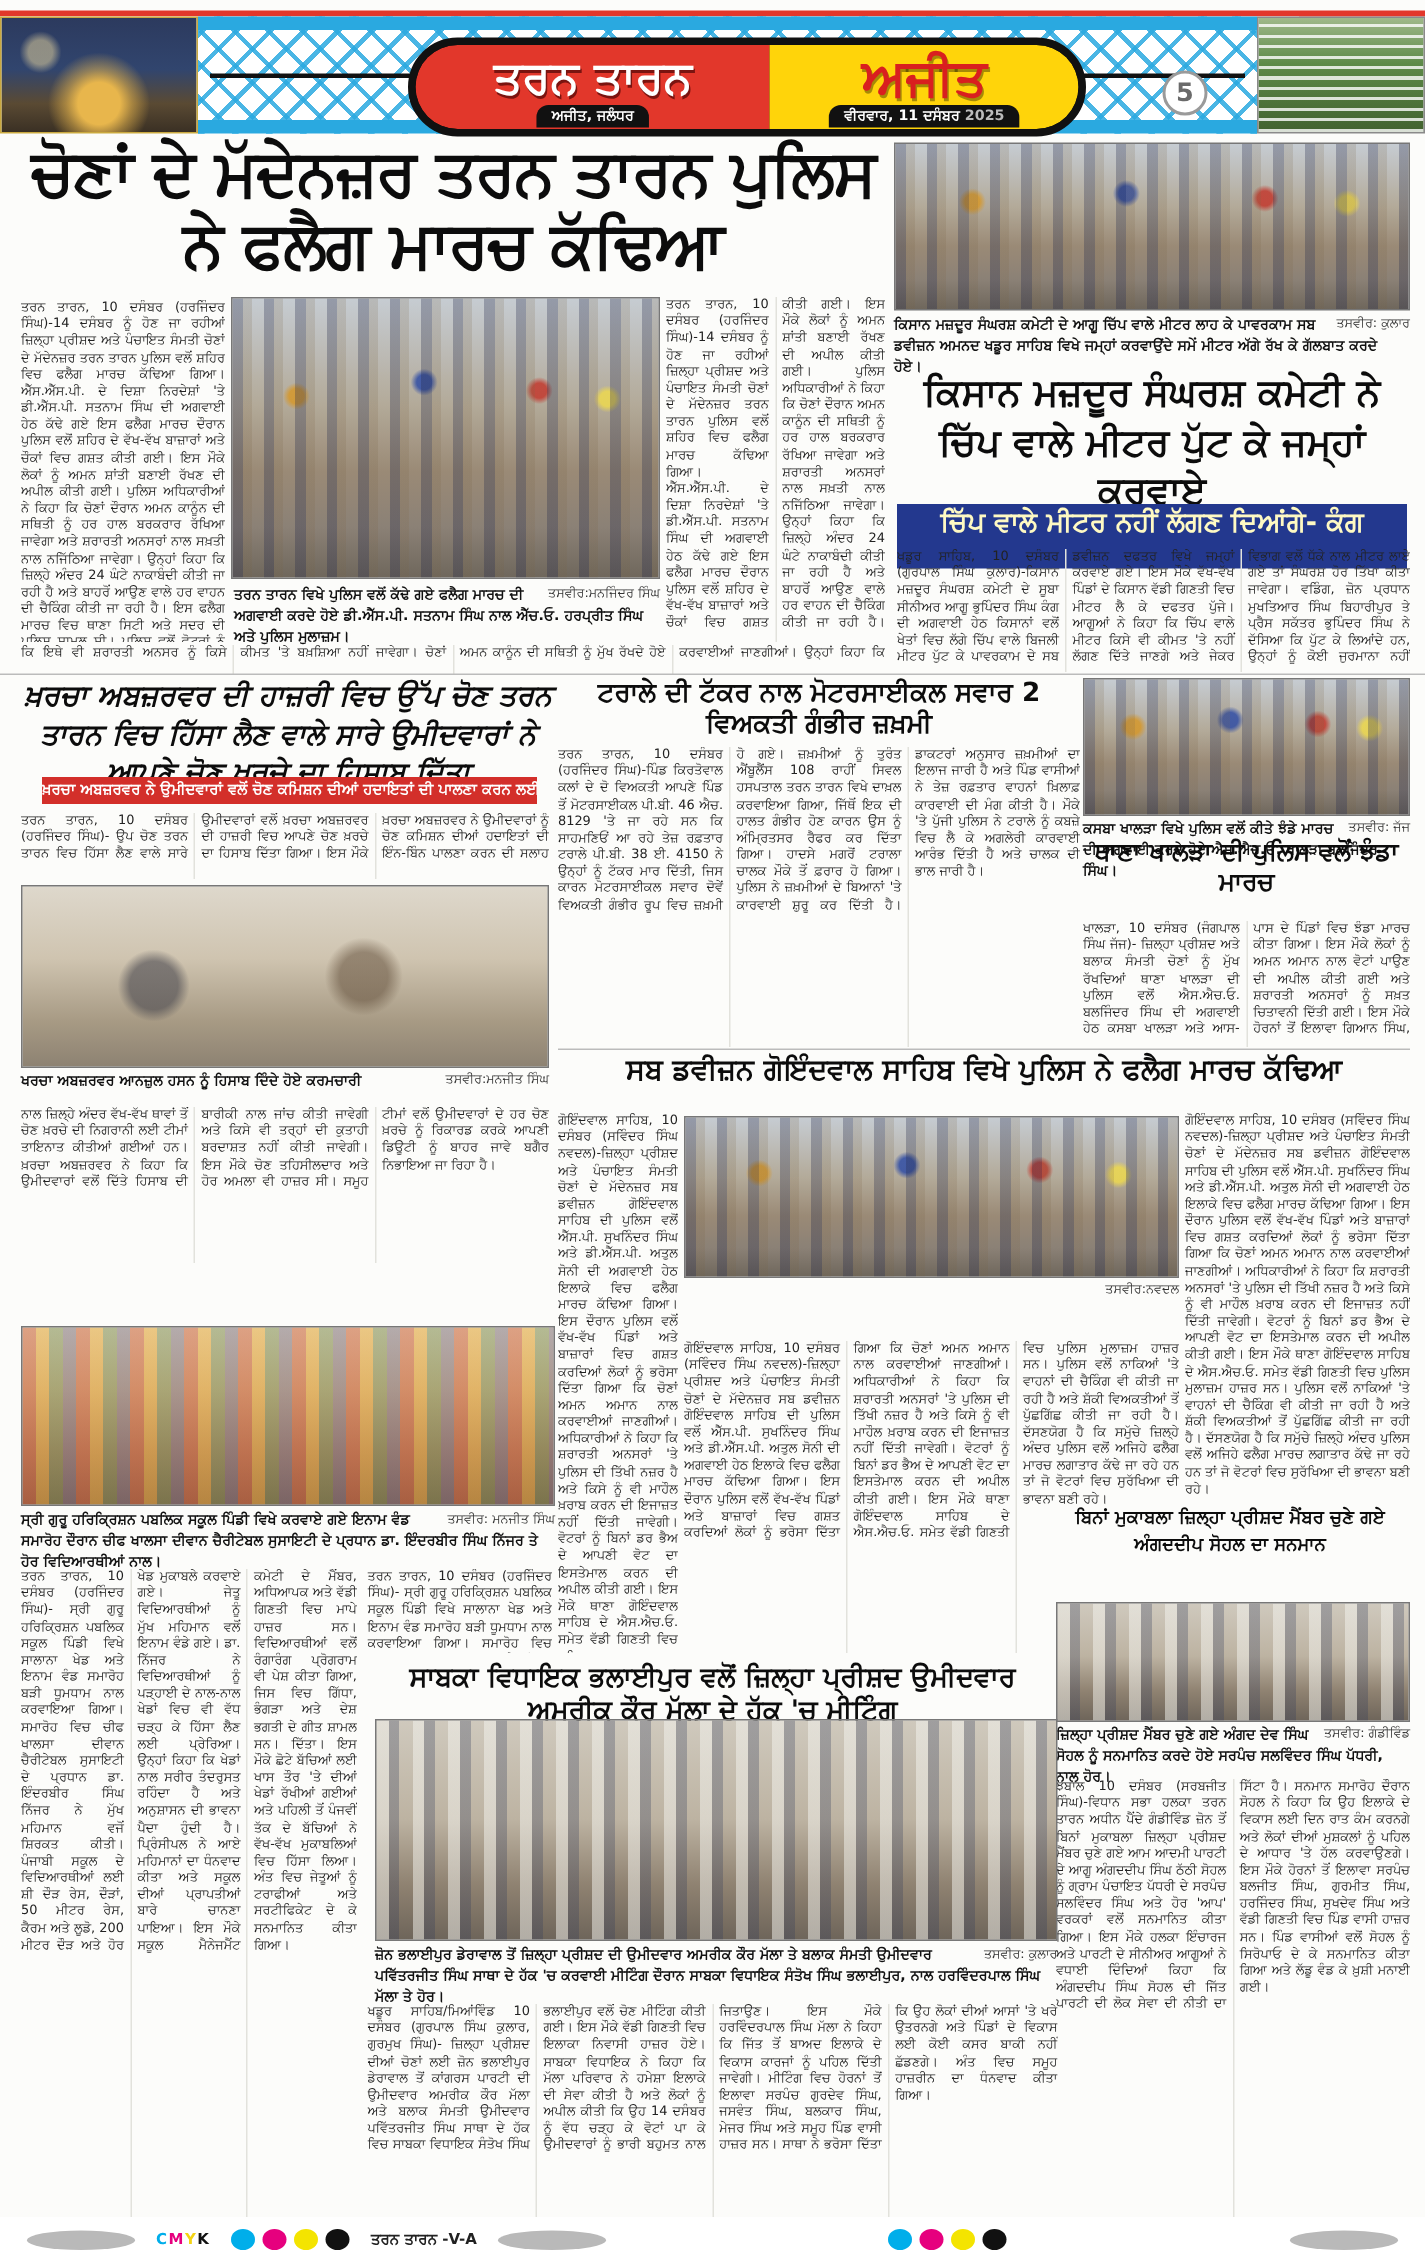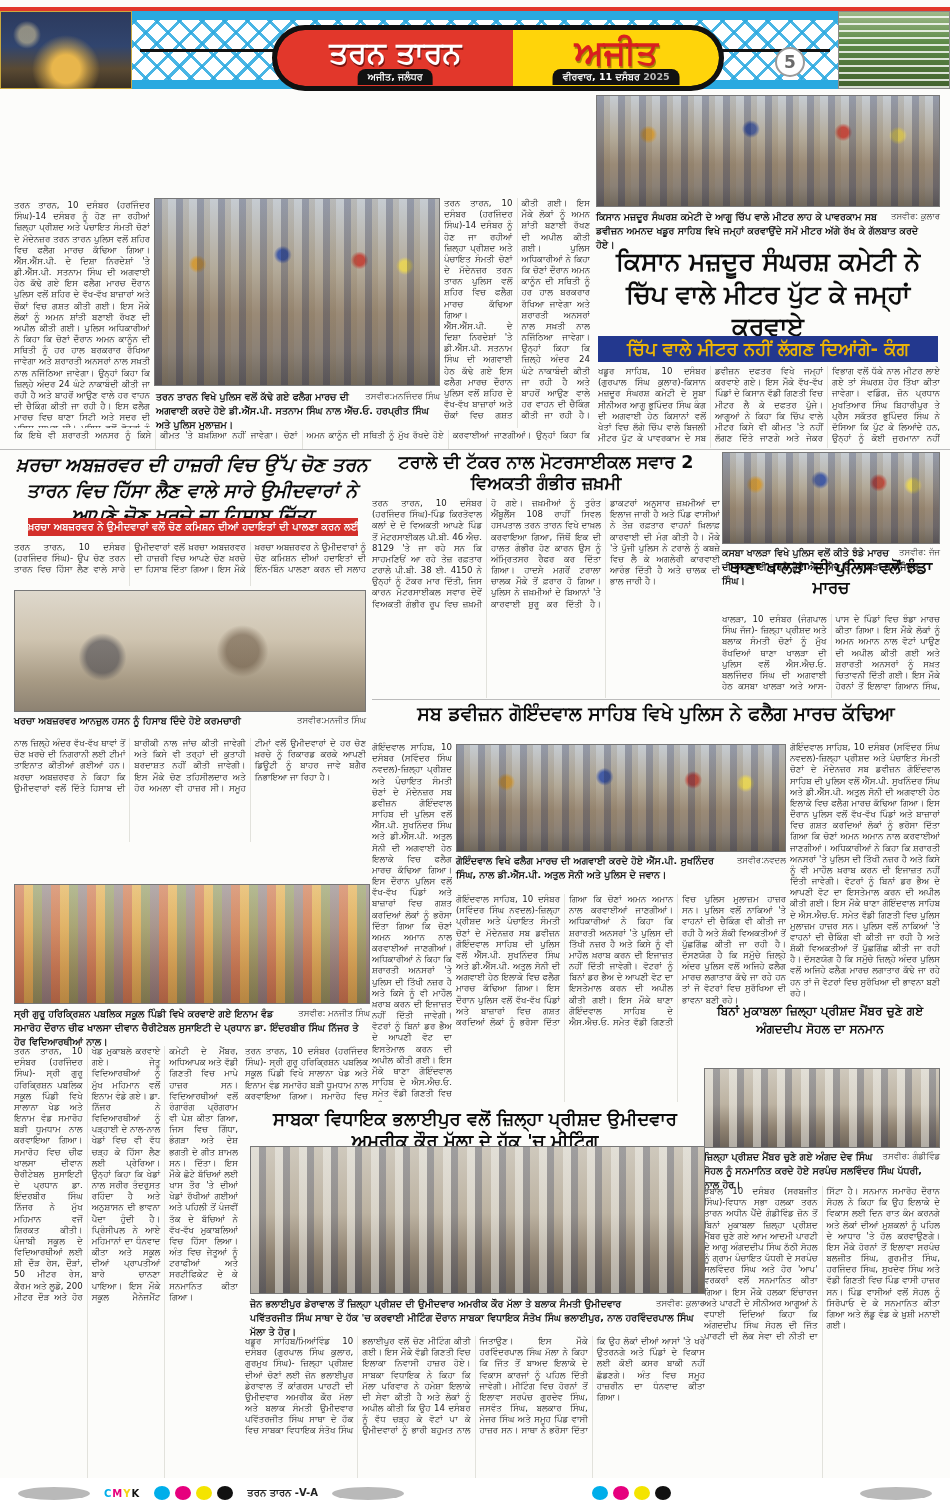--- a/index.html
+++ b/index.html
@@ -58,22 +58,22 @@
   }
   
   .h-main{
     left:12px;top:92px;width:580px;height:102px;
     font-size:43px;line-height:1.12;font-weight:800;color:#0c0c0c;
     text-align:center;letter-spacing:-1px;
   }
   .h-xl{font-weight:800;color:#0c0c0c;text-align:center;}
   .h2{left:598px;top:246px;width:340px;height:88px;font-size:25px;line-height:1.3;}
   .bluebar{
-    left:598px;top:336px;width:340px;height:26px;background:#23388e;
-    color:#eab308;font-size:18px;font-weight:800;text-align:center;line-height:26px;
+    left:598px;top:336px;width:340px;height:43px;background:#23388e;
+    color:#fef9c3;font-size:18px;font-weight:800;text-align:center;line-height:26px;
   }
   .h3{left:14px;top:452px;width:356px;height:62px;font-size:19px;line-height:1.35;font-style:italic;}
   .redstrip{
     left:28px;top:518px;width:330px;height:18px;background:#d32f2a;
     color:#fff;font-size:10px;font-weight:700;text-align:center;line-height:18px;
     white-space:nowrap;overflow:hidden;
   }
   .h4{left:372px;top:452px;width:348px;height:36px;font-size:17.5px;line-height:1.2;}
   .h5{left:722px;top:558px;width:218px;height:28px;font-size:16.5px;line-height:1.2;}
   .h6{left:372px;top:702px;width:568px;height:32px;font-size:19px;line-height:1.2;}
@@ -155,20 +155,21 @@
         <span class="pill-sub">ਅਜੀਤ, ਜਲੰਧਰ</span>
       </div>
       <div class="pill-right">
         <span class="big">ਅਜੀਤ</span>
         <span class="pill-sub"><span>ਵੀਰਵਾਰ, 11 ਦਸੰਬਰ</span> <span class="yr">2025</span></span>
       </div>
     </div>
     <div class="abs page-circle">5</div>
   </div>
 
+  <div class="abs h-main">ਚੋਣਾਂ ਦੇ ਮੱਦੇਨਜ਼ਰ ਤਰਨ ਤਾਰਨ ਪੁਲਿਸ ਨੇ ਫਲੈਗ ਮਾਰਚ ਕੱਢਿਆ</div>
   <div class="abs body-txt" style="left:14px;top:200px;width:136px;height:228px;">ਤਰਨ ਤਾਰਨ, 10 ਦਸੰਬਰ (ਹਰਜਿੰਦਰ ਸਿੰਘ)-14 ਦਸੰਬਰ ਨੂੰ ਹੋਣ ਜਾ ਰਹੀਆਂ ਜ਼ਿਲ੍ਹਾ ਪ੍ਰੀਸ਼ਦ ਅਤੇ ਪੰਚਾਇਤ ਸੰਮਤੀ ਚੋਣਾਂ ਦੇ ਮੱਦੇਨਜ਼ਰ ਤਰਨ ਤਾਰਨ ਪੁਲਿਸ ਵਲੋਂ ਸ਼ਹਿਰ ਵਿਚ ਫਲੈਗ ਮਾਰਚ ਕੱਢਿਆ ਗਿਆ। ਐੱਸ.ਐੱਸ.ਪੀ. ਦੇ ਦਿਸ਼ਾ ਨਿਰਦੇਸ਼ਾਂ 'ਤੇ ਡੀ.ਐੱਸ.ਪੀ. ਸਤਨਾਮ ਸਿੰਘ ਦੀ ਅਗਵਾਈ ਹੇਠ ਕੱਢੇ ਗਏ ਇਸ ਫਲੈਗ ਮਾਰਚ ਦੌਰਾਨ ਪੁਲਿਸ ਵਲੋਂ ਸ਼ਹਿਰ ਦੇ ਵੱਖ-ਵੱਖ ਬਾਜ਼ਾਰਾਂ ਅਤੇ ਚੌਕਾਂ ਵਿਚ ਗਸ਼ਤ ਕੀਤੀ ਗਈ। ਇਸ ਮੌਕੇ ਲੋਕਾਂ ਨੂੰ ਅਮਨ ਸ਼ਾਂਤੀ ਬਣਾਈ ਰੱਖਣ ਦੀ ਅਪੀਲ ਕੀਤੀ ਗਈ। ਪੁਲਿਸ ਅਧਿਕਾਰੀਆਂ ਨੇ ਕਿਹਾ ਕਿ ਚੋਣਾਂ ਦੌਰਾਨ ਅਮਨ ਕਾਨੂੰਨ ਦੀ ਸਥਿਤੀ ਨੂੰ ਹਰ ਹਾਲ ਬਰਕਰਾਰ ਰੱਖਿਆ ਜਾਵੇਗਾ ਅਤੇ ਸ਼ਰਾਰਤੀ ਅਨਸਰਾਂ ਨਾਲ ਸਖ਼ਤੀ ਨਾਲ ਨਜਿੱਠਿਆ ਜਾਵੇਗਾ। ਉਨ੍ਹਾਂ ਕਿਹਾ ਕਿ ਜ਼ਿਲ੍ਹੇ ਅੰਦਰ 24 ਘੰਟੇ ਨਾਕਾਬੰਦੀ ਕੀਤੀ ਜਾ ਰਹੀ ਹੈ ਅਤੇ ਬਾਹਰੋਂ ਆਉਣ ਵਾਲੇ ਹਰ ਵਾਹਨ ਦੀ ਚੈਕਿੰਗ ਕੀਤੀ ਜਾ ਰਹੀ ਹੈ। ਇਸ ਫਲੈਗ ਮਾਰਚ ਵਿਚ ਥਾਣਾ ਸਿਟੀ ਅਤੇ ਸਦਰ ਦੀ ਪੁਲਿਸ ਸ਼ਾਮਲ ਸੀ। ਪੁਲਿਸ ਵਲੋਂ ਵੋਟਰਾਂ ਨੂੰ ਬਿਨਾਂ ਕਿਸੇ ਡਰ ਭੈਅ ਦੇ ਵੋਟ ਪਾਉਣ ਦੀ ਅਪੀਲ ਕੀਤੀ ਗਈ।</div>
   <div class="abs photo photo--street" style="left:154px;top:198px;width:286px;height:188px;"></div>
   <div class="abs body-txt cols-2" style="left:444px;top:198px;width:146px;height:230px;">ਤਰਨ ਤਾਰਨ, 10 ਦਸੰਬਰ (ਹਰਜਿੰਦਰ ਸਿੰਘ)-14 ਦਸੰਬਰ ਨੂੰ ਹੋਣ ਜਾ ਰਹੀਆਂ ਜ਼ਿਲ੍ਹਾ ਪ੍ਰੀਸ਼ਦ ਅਤੇ ਪੰਚਾਇਤ ਸੰਮਤੀ ਚੋਣਾਂ ਦੇ ਮੱਦੇਨਜ਼ਰ ਤਰਨ ਤਾਰਨ ਪੁਲਿਸ ਵਲੋਂ ਸ਼ਹਿਰ ਵਿਚ ਫਲੈਗ ਮਾਰਚ ਕੱਢਿਆ ਗਿਆ। ਐੱਸ.ਐੱਸ.ਪੀ. ਦੇ ਦਿਸ਼ਾ ਨਿਰਦੇਸ਼ਾਂ 'ਤੇ ਡੀ.ਐੱਸ.ਪੀ. ਸਤਨਾਮ ਸਿੰਘ ਦੀ ਅਗਵਾਈ ਹੇਠ ਕੱਢੇ ਗਏ ਇਸ ਫਲੈਗ ਮਾਰਚ ਦੌਰਾਨ ਪੁਲਿਸ ਵਲੋਂ ਸ਼ਹਿਰ ਦੇ ਵੱਖ-ਵੱਖ ਬਾਜ਼ਾਰਾਂ ਅਤੇ ਚੌਕਾਂ ਵਿਚ ਗਸ਼ਤ ਕੀਤੀ ਗਈ। ਇਸ ਮੌਕੇ ਲੋਕਾਂ ਨੂੰ ਅਮਨ ਸ਼ਾਂਤੀ ਬਣਾਈ ਰੱਖਣ ਦੀ ਅਪੀਲ ਕੀਤੀ ਗਈ। ਪੁਲਿਸ ਅਧਿਕਾਰੀਆਂ ਨੇ ਕਿਹਾ ਕਿ ਚੋਣਾਂ ਦੌਰਾਨ ਅਮਨ ਕਾਨੂੰਨ ਦੀ ਸਥਿਤੀ ਨੂੰ ਹਰ ਹਾਲ ਬਰਕਰਾਰ ਰੱਖਿਆ ਜਾਵੇਗਾ ਅਤੇ ਸ਼ਰਾਰਤੀ ਅਨਸਰਾਂ ਨਾਲ ਸਖ਼ਤੀ ਨਾਲ ਨਜਿੱਠਿਆ ਜਾਵੇਗਾ। ਉਨ੍ਹਾਂ ਕਿਹਾ ਕਿ ਜ਼ਿਲ੍ਹੇ ਅੰਦਰ 24 ਘੰਟੇ ਨਾਕਾਬੰਦੀ ਕੀਤੀ ਜਾ ਰਹੀ ਹੈ ਅਤੇ ਬਾਹਰੋਂ ਆਉਣ ਵਾਲੇ ਹਰ ਵਾਹਨ ਦੀ ਚੈਕਿੰਗ ਕੀਤੀ ਜਾ ਰਹੀ ਹੈ। ਇਸ ਫਲੈਗ ਮਾਰਚ ਵਿਚ ਥਾਣਾ ਸਿਟੀ ਅਤੇ ਸਦਰ ਦੀ ਪੁਲਿਸ ਸ਼ਾਮਲ ਸੀ। ਪੁਲਿਸ ਵਲੋਂ ਵੋਟਰਾਂ ਨੂੰ ਬਿਨਾਂ ਕਿਸੇ ਡਰ ਭੈਅ ਦੇ ਵੋਟ ਪਾਉਣ ਦੀ ਅਪੀਲ ਕੀਤੀ ਗਈ।</div>
   <div class="abs caption" style="left:156px;top:390px;width:284px;height:36px;">
     <span class="credit">ਤਸਵੀਰ:ਮਨਜਿੰਦਰ ਸਿੰਘ</span>
     <span>ਤਰਨ ਤਾਰਨ ਵਿਖੇ ਪੁਲਿਸ ਵਲੋਂ ਕੱਢੇ ਗਏ ਫਲੈਗ ਮਾਰਚ ਦੀ ਅਗਵਾਈ ਕਰਦੇ ਹੋਏ ਡੀ.ਐੱਸ.ਪੀ. ਸਤਨਾਮ ਸਿੰਘ ਨਾਲ ਐੱਚ.ਓ. ਹਰਪ੍ਰੀਤ ਸਿੰਘ ਅਤੇ ਪੁਲਿਸ ਮੁਲਾਜ਼ਮ।</span>
   </div>
   <div class="abs body-txt cols-4" style="left:14px;top:430px;width:576px;height:20px;">ਕਿ ਇਥੇ ਵੀ ਸ਼ਰਾਰਤੀ ਅਨਸਰ ਨੂੰ ਕਿਸੇ ਕੀਮਤ 'ਤੇ ਬਖ਼ਸ਼ਿਆ ਨਹੀਂ ਜਾਵੇਗਾ। ਚੋਣਾਂ ਅਮਨ ਕਾਨੂੰਨ ਦੀ ਸਥਿਤੀ ਨੂੰ ਮੁੱਖ ਰੱਖਦੇ ਹੋਏ ਕਰਵਾਈਆਂ ਜਾਣਗੀਆਂ। ਉਨ੍ਹਾਂ ਕਿਹਾ ਕਿ ਜ਼ਿਲ੍ਹੇ ਦੇ ਸਮੂਹ ਥਾਣਿਆਂ ਦੀ ਪੁਲਿਸ ਵਲੋਂ ਅਜਿਹੇ ਫਲੈਗ ਮਾਰਚ ਲਗਾਤਾਰ ਕੱਢੇ ਜਾ ਰਹੇ ਹਨ ਤਾਂ ਜੋ ਲੋਕਾਂ ਵਿਚ ਸੁਰੱਖਿਆ ਦੀ ਭਾਵਨਾ ਪੈਦਾ ਹੋ ਸਕੇ। ਇਸ ਮੌਕੇ ਵੱਡੀ ਗਿਣਤੀ ਵਿਚ ਪੁਲਿਸ ਮੁਲਾਜ਼ਮ ਹਾਜ਼ਰ ਸਨ।</div>
 
   <div class="abs photo photo--street" style="left:596px;top:95px;width:344px;height:112px;"></div>
@@ -202,21 +203,20 @@
   </div>
   <div class="abs h-xl h5">ਥਾਣਾ ਖਾਲੜਾ ਦੀ ਪੁਲਿਸ ਵਲੋਂ ਝੰਡਾ ਮਾਰਚ</div>
   <div class="abs body-txt cols-2" style="left:722px;top:614px;width:218px;height:84px;">ਖਾਲੜਾ, 10 ਦਸੰਬਰ (ਜੰਗਪਾਲ ਸਿੰਘ ਜੱਜ)- ਜ਼ਿਲ੍ਹਾ ਪ੍ਰੀਸ਼ਦ ਅਤੇ ਬਲਾਕ ਸੰਮਤੀ ਚੋਣਾਂ ਨੂੰ ਮੁੱਖ ਰੱਖਦਿਆਂ ਥਾਣਾ ਖਾਲੜਾ ਦੀ ਪੁਲਿਸ ਵਲੋਂ ਐਸ.ਐਚ.ਓ. ਬਲਜਿੰਦਰ ਸਿੰਘ ਦੀ ਅਗਵਾਈ ਹੇਠ ਕਸਬਾ ਖਾਲੜਾ ਅਤੇ ਆਸ-ਪਾਸ ਦੇ ਪਿੰਡਾਂ ਵਿਚ ਝੰਡਾ ਮਾਰਚ ਕੀਤਾ ਗਿਆ। ਇਸ ਮੌਕੇ ਲੋਕਾਂ ਨੂੰ ਅਮਨ ਅਮਾਨ ਨਾਲ ਵੋਟਾਂ ਪਾਉਣ ਦੀ ਅਪੀਲ ਕੀਤੀ ਗਈ ਅਤੇ ਸ਼ਰਾਰਤੀ ਅਨਸਰਾਂ ਨੂੰ ਸਖ਼ਤ ਚਿਤਾਵਨੀ ਦਿੱਤੀ ਗਈ। ਇਸ ਮੌਕੇ ਹੋਰਨਾਂ ਤੋਂ ਇਲਾਵਾ ਗਿਆਨ ਸਿੰਘ, ਈ.ਐਚ.ਆਈ. ਰਾਮ ਲੁਭਾਇਆ, ਈ.ਐਚ.ਆਈ. ਅਮਨਦੀਪ ਸਿੰਘ ਅਤੇ ਪੁਲਿਸ ਦੇ ਜਵਾਨ ਹਾਜ਼ਰ ਸਨ।</div>
 
   <div class="abs rule-soft" style="left:372px;top:699px;width:568px;"></div>
   <div class="abs h-xl h6">ਸਬ ਡਵੀਜ਼ਨ ਗੋਇੰਦਵਾਲ ਸਾਹਿਬ ਵਿਖੇ ਪੁਲਿਸ ਨੇ ਫਲੈਗ ਮਾਰਚ ਕੱਢਿਆ</div>
   <div class="abs body-txt" style="left:372px;top:742px;width:80px;height:360px;">ਗੋਇੰਦਵਾਲ ਸਾਹਿਬ, 10 ਦਸੰਬਰ (ਸਵਿੰਦਰ ਸਿੰਘ ਨਵਦਲ)-ਜ਼ਿਲ੍ਹਾ ਪ੍ਰੀਸ਼ਦ ਅਤੇ ਪੰਚਾਇਤ ਸੰਮਤੀ ਚੋਣਾਂ ਦੇ ਮੱਦੇਨਜ਼ਰ ਸਬ ਡਵੀਜ਼ਨ ਗੋਇੰਦਵਾਲ ਸਾਹਿਬ ਦੀ ਪੁਲਿਸ ਵਲੋਂ ਐੱਸ.ਪੀ. ਸੁਖਨਿੰਦਰ ਸਿੰਘ ਅਤੇ ਡੀ.ਐੱਸ.ਪੀ. ਅਤੁਲ ਸੋਨੀ ਦੀ ਅਗਵਾਈ ਹੇਠ ਇਲਾਕੇ ਵਿਚ ਫਲੈਗ ਮਾਰਚ ਕੱਢਿਆ ਗਿਆ। ਇਸ ਦੌਰਾਨ ਪੁਲਿਸ ਵਲੋਂ ਵੱਖ-ਵੱਖ ਪਿੰਡਾਂ ਅਤੇ ਬਾਜ਼ਾਰਾਂ ਵਿਚ ਗਸ਼ਤ ਕਰਦਿਆਂ ਲੋਕਾਂ ਨੂੰ ਭਰੋਸਾ ਦਿੱਤਾ ਗਿਆ ਕਿ ਚੋਣਾਂ ਅਮਨ ਅਮਾਨ ਨਾਲ ਕਰਵਾਈਆਂ ਜਾਣਗੀਆਂ। ਅਧਿਕਾਰੀਆਂ ਨੇ ਕਿਹਾ ਕਿ ਸ਼ਰਾਰਤੀ ਅਨਸਰਾਂ 'ਤੇ ਪੁਲਿਸ ਦੀ ਤਿੱਖੀ ਨਜ਼ਰ ਹੈ ਅਤੇ ਕਿਸੇ ਨੂੰ ਵੀ ਮਾਹੌਲ ਖ਼ਰਾਬ ਕਰਨ ਦੀ ਇਜਾਜ਼ਤ ਨਹੀਂ ਦਿੱਤੀ ਜਾਵੇਗੀ। ਵੋਟਰਾਂ ਨੂੰ ਬਿਨਾਂ ਡਰ ਭੈਅ ਦੇ ਆਪਣੀ ਵੋਟ ਦਾ ਇਸਤੇਮਾਲ ਕਰਨ ਦੀ ਅਪੀਲ ਕੀਤੀ ਗਈ। ਇਸ ਮੌਕੇ ਥਾਣਾ ਗੋਇੰਦਵਾਲ ਸਾਹਿਬ ਦੇ ਐਸ.ਐਚ.ਓ. ਸਮੇਤ ਵੱਡੀ ਗਿਣਤੀ ਵਿਚ ਪੁਲਿਸ ਮੁਲਾਜ਼ਮ ਹਾਜ਼ਰ ਸਨ। ਪੁਲਿਸ ਵਲੋਂ ਨਾਕਿਆਂ 'ਤੇ ਵਾਹਨਾਂ ਦੀ ਚੈਕਿੰਗ ਵੀ ਕੀਤੀ ਜਾ ਰਹੀ ਹੈ ਅਤੇ ਸ਼ੱਕੀ ਵਿਅਕਤੀਆਂ ਤੋਂ ਪੁੱਛਗਿੱਛ ਕੀਤੀ ਜਾ ਰਹੀ ਹੈ। ਦੱਸਣਯੋਗ ਹੈ ਕਿ ਸਮੁੱਚੇ ਜ਼ਿਲ੍ਹੇ ਅੰਦਰ ਪੁਲਿਸ ਵਲੋਂ ਅਜਿਹੇ ਫਲੈਗ ਮਾਰਚ ਲਗਾਤਾਰ ਕੱਢੇ ਜਾ ਰਹੇ ਹਨ ਤਾਂ ਜੋ ਵੋਟਰਾਂ ਵਿਚ ਸੁਰੱਖਿਆ ਦੀ ਭਾਵਨਾ ਬਣੀ ਰਹੇ।</div>
   <div class="abs photo photo--street" style="left:456px;top:744px;width:330px;height:108px;"></div>
   <div class="abs caption" style="left:456px;top:854px;width:330px;height:36px;">
     <span class="credit">ਤਸਵੀਰ:ਨਵਦਲ</span>
-    <span>ਗੋਇੰਦਵਾਲ ਵਿਖੇ ਫਲੈਗ ਮਾਰਚ ਦੀ ਅਗਵਾਈ ਕਰਦੇ ਹੋਏ ਐੱਸ.ਪੀ. ਸੁਖਨਿੰਦਰ ਸਿੰਘ, ਨਾਲ ਡੀ.ਐੱਸ.ਪੀ. ਅਤੁਲ ਸੋਨੀ ਅਤੇ ਪੁਲਿਸ ਦੇ ਜਵਾਨ।</span>
   </div>
   <div class="abs body-txt cols-3" style="left:456px;top:894px;width:330px;height:208px;">ਗੋਇੰਦਵਾਲ ਸਾਹਿਬ, 10 ਦਸੰਬਰ (ਸਵਿੰਦਰ ਸਿੰਘ ਨਵਦਲ)-ਜ਼ਿਲ੍ਹਾ ਪ੍ਰੀਸ਼ਦ ਅਤੇ ਪੰਚਾਇਤ ਸੰਮਤੀ ਚੋਣਾਂ ਦੇ ਮੱਦੇਨਜ਼ਰ ਸਬ ਡਵੀਜ਼ਨ ਗੋਇੰਦਵਾਲ ਸਾਹਿਬ ਦੀ ਪੁਲਿਸ ਵਲੋਂ ਐੱਸ.ਪੀ. ਸੁਖਨਿੰਦਰ ਸਿੰਘ ਅਤੇ ਡੀ.ਐੱਸ.ਪੀ. ਅਤੁਲ ਸੋਨੀ ਦੀ ਅਗਵਾਈ ਹੇਠ ਇਲਾਕੇ ਵਿਚ ਫਲੈਗ ਮਾਰਚ ਕੱਢਿਆ ਗਿਆ। ਇਸ ਦੌਰਾਨ ਪੁਲਿਸ ਵਲੋਂ ਵੱਖ-ਵੱਖ ਪਿੰਡਾਂ ਅਤੇ ਬਾਜ਼ਾਰਾਂ ਵਿਚ ਗਸ਼ਤ ਕਰਦਿਆਂ ਲੋਕਾਂ ਨੂੰ ਭਰੋਸਾ ਦਿੱਤਾ ਗਿਆ ਕਿ ਚੋਣਾਂ ਅਮਨ ਅਮਾਨ ਨਾਲ ਕਰਵਾਈਆਂ ਜਾਣਗੀਆਂ। ਅਧਿਕਾਰੀਆਂ ਨੇ ਕਿਹਾ ਕਿ ਸ਼ਰਾਰਤੀ ਅਨਸਰਾਂ 'ਤੇ ਪੁਲਿਸ ਦੀ ਤਿੱਖੀ ਨਜ਼ਰ ਹੈ ਅਤੇ ਕਿਸੇ ਨੂੰ ਵੀ ਮਾਹੌਲ ਖ਼ਰਾਬ ਕਰਨ ਦੀ ਇਜਾਜ਼ਤ ਨਹੀਂ ਦਿੱਤੀ ਜਾਵੇਗੀ। ਵੋਟਰਾਂ ਨੂੰ ਬਿਨਾਂ ਡਰ ਭੈਅ ਦੇ ਆਪਣੀ ਵੋਟ ਦਾ ਇਸਤੇਮਾਲ ਕਰਨ ਦੀ ਅਪੀਲ ਕੀਤੀ ਗਈ। ਇਸ ਮੌਕੇ ਥਾਣਾ ਗੋਇੰਦਵਾਲ ਸਾਹਿਬ ਦੇ ਐਸ.ਐਚ.ਓ. ਸਮੇਤ ਵੱਡੀ ਗਿਣਤੀ ਵਿਚ ਪੁਲਿਸ ਮੁਲਾਜ਼ਮ ਹਾਜ਼ਰ ਸਨ। ਪੁਲਿਸ ਵਲੋਂ ਨਾਕਿਆਂ 'ਤੇ ਵਾਹਨਾਂ ਦੀ ਚੈਕਿੰਗ ਵੀ ਕੀਤੀ ਜਾ ਰਹੀ ਹੈ ਅਤੇ ਸ਼ੱਕੀ ਵਿਅਕਤੀਆਂ ਤੋਂ ਪੁੱਛਗਿੱਛ ਕੀਤੀ ਜਾ ਰਹੀ ਹੈ। ਦੱਸਣਯੋਗ ਹੈ ਕਿ ਸਮੁੱਚੇ ਜ਼ਿਲ੍ਹੇ ਅੰਦਰ ਪੁਲਿਸ ਵਲੋਂ ਅਜਿਹੇ ਫਲੈਗ ਮਾਰਚ ਲਗਾਤਾਰ ਕੱਢੇ ਜਾ ਰਹੇ ਹਨ ਤਾਂ ਜੋ ਵੋਟਰਾਂ ਵਿਚ ਸੁਰੱਖਿਆ ਦੀ ਭਾਵਨਾ ਬਣੀ ਰਹੇ।</div>
   <div class="abs body-txt" style="left:790px;top:742px;width:150px;height:256px;">ਗੋਇੰਦਵਾਲ ਸਾਹਿਬ, 10 ਦਸੰਬਰ (ਸਵਿੰਦਰ ਸਿੰਘ ਨਵਦਲ)-ਜ਼ਿਲ੍ਹਾ ਪ੍ਰੀਸ਼ਦ ਅਤੇ ਪੰਚਾਇਤ ਸੰਮਤੀ ਚੋਣਾਂ ਦੇ ਮੱਦੇਨਜ਼ਰ ਸਬ ਡਵੀਜ਼ਨ ਗੋਇੰਦਵਾਲ ਸਾਹਿਬ ਦੀ ਪੁਲਿਸ ਵਲੋਂ ਐੱਸ.ਪੀ. ਸੁਖਨਿੰਦਰ ਸਿੰਘ ਅਤੇ ਡੀ.ਐੱਸ.ਪੀ. ਅਤੁਲ ਸੋਨੀ ਦੀ ਅਗਵਾਈ ਹੇਠ ਇਲਾਕੇ ਵਿਚ ਫਲੈਗ ਮਾਰਚ ਕੱਢਿਆ ਗਿਆ। ਇਸ ਦੌਰਾਨ ਪੁਲਿਸ ਵਲੋਂ ਵੱਖ-ਵੱਖ ਪਿੰਡਾਂ ਅਤੇ ਬਾਜ਼ਾਰਾਂ ਵਿਚ ਗਸ਼ਤ ਕਰਦਿਆਂ ਲੋਕਾਂ ਨੂੰ ਭਰੋਸਾ ਦਿੱਤਾ ਗਿਆ ਕਿ ਚੋਣਾਂ ਅਮਨ ਅਮਾਨ ਨਾਲ ਕਰਵਾਈਆਂ ਜਾਣਗੀਆਂ। ਅਧਿਕਾਰੀਆਂ ਨੇ ਕਿਹਾ ਕਿ ਸ਼ਰਾਰਤੀ ਅਨਸਰਾਂ 'ਤੇ ਪੁਲਿਸ ਦੀ ਤਿੱਖੀ ਨਜ਼ਰ ਹੈ ਅਤੇ ਕਿਸੇ ਨੂੰ ਵੀ ਮਾਹੌਲ ਖ਼ਰਾਬ ਕਰਨ ਦੀ ਇਜਾਜ਼ਤ ਨਹੀਂ ਦਿੱਤੀ ਜਾਵੇਗੀ। ਵੋਟਰਾਂ ਨੂੰ ਬਿਨਾਂ ਡਰ ਭੈਅ ਦੇ ਆਪਣੀ ਵੋਟ ਦਾ ਇਸਤੇਮਾਲ ਕਰਨ ਦੀ ਅਪੀਲ ਕੀਤੀ ਗਈ। ਇਸ ਮੌਕੇ ਥਾਣਾ ਗੋਇੰਦਵਾਲ ਸਾਹਿਬ ਦੇ ਐਸ.ਐਚ.ਓ. ਸਮੇਤ ਵੱਡੀ ਗਿਣਤੀ ਵਿਚ ਪੁਲਿਸ ਮੁਲਾਜ਼ਮ ਹਾਜ਼ਰ ਸਨ। ਪੁਲਿਸ ਵਲੋਂ ਨਾਕਿਆਂ 'ਤੇ ਵਾਹਨਾਂ ਦੀ ਚੈਕਿੰਗ ਵੀ ਕੀਤੀ ਜਾ ਰਹੀ ਹੈ ਅਤੇ ਸ਼ੱਕੀ ਵਿਅਕਤੀਆਂ ਤੋਂ ਪੁੱਛਗਿੱਛ ਕੀਤੀ ਜਾ ਰਹੀ ਹੈ। ਦੱਸਣਯੋਗ ਹੈ ਕਿ ਸਮੁੱਚੇ ਜ਼ਿਲ੍ਹੇ ਅੰਦਰ ਪੁਲਿਸ ਵਲੋਂ ਅਜਿਹੇ ਫਲੈਗ ਮਾਰਚ ਲਗਾਤਾਰ ਕੱਢੇ ਜਾ ਰਹੇ ਹਨ ਤਾਂ ਜੋ ਵੋਟਰਾਂ ਵਿਚ ਸੁਰੱਖਿਆ ਦੀ ਭਾਵਨਾ ਬਣੀ ਰਹੇ।</div>
 
   <div class="abs photo photo--colorful" style="left:14px;top:884px;width:356px;height:120px;"></div>
   <div class="abs caption" style="left:14px;top:1007px;width:356px;height:36px;">
     <span class="credit">ਤਸਵੀਰ: ਮਨਜੀਤ ਸਿੰਘ</span>
     <span>ਸ੍ਰੀ ਗੁਰੂ ਹਰਿਕ੍ਰਿਸ਼ਨ ਪਬਲਿਕ ਸਕੂਲ ਪਿੰਡੀ ਵਿਖੇ ਕਰਵਾਏ ਗਏ ਇਨਾਮ ਵੰਡ ਸਮਾਰੋਹ ਦੌਰਾਨ ਚੀਫ ਖਾਲਸਾ ਦੀਵਾਨ ਚੈਰੀਟੇਬਲ ਸੁਸਾਇਟੀ ਦੇ ਪ੍ਰਧਾਨ ਡਾ. ਇੰਦਰਬੀਰ ਸਿੰਘ ਨਿੱਜਰ ਤੇ ਹੋਰ ਵਿਦਿਆਰਥੀਆਂ ਨਾਲ।</span>
   </div>
   <div class="abs body-txt cols-3" style="left:14px;top:1046px;width:224px;height:452px;">ਤਰਨ ਤਾਰਨ, 10 ਦਸੰਬਰ (ਹਰਜਿੰਦਰ ਸਿੰਘ)- ਸ੍ਰੀ ਗੁਰੂ ਹਰਿਕ੍ਰਿਸ਼ਨ ਪਬਲਿਕ ਸਕੂਲ ਪਿੰਡੀ ਵਿਖੇ ਸਾਲਾਨਾ ਖੇਡ ਅਤੇ ਇਨਾਮ ਵੰਡ ਸਮਾਰੋਹ ਬੜੀ ਧੂਮਧਾਮ ਨਾਲ ਕਰਵਾਇਆ ਗਿਆ। ਸਮਾਰੋਹ ਵਿਚ ਚੀਫ ਖਾਲਸਾ ਦੀਵਾਨ ਚੈਰੀਟੇਬਲ ਸੁਸਾਇਟੀ ਦੇ ਪ੍ਰਧਾਨ ਡਾ. ਇੰਦਰਬੀਰ ਸਿੰਘ ਨਿੱਜਰ ਨੇ ਮੁੱਖ ਮਹਿਮਾਨ ਵਜੋਂ ਸ਼ਿਰਕਤ ਕੀਤੀ। ਪੰਜਾਬੀ ਸਕੂਲ ਦੇ ਵਿਦਿਆਰਥੀਆਂ ਲਈ ਸ਼ੀ ਦੌੜ ਰੇਸ, ਦੌੜਾਂ, 50 ਮੀਟਰ ਰੇਸ, ਕੈਰਮ ਅਤੇ ਲੂਡੋ, 200 ਮੀਟਰ ਦੌੜ ਅਤੇ ਹੋਰ ਖੇਡ ਮੁਕਾਬਲੇ ਕਰਵਾਏ ਗਏ। ਜੇਤੂ ਵਿਦਿਆਰਥੀਆਂ ਨੂੰ ਮੁੱਖ ਮਹਿਮਾਨ ਵਲੋਂ ਇਨਾਮ ਵੰਡੇ ਗਏ। ਡਾ. ਨਿੱਜਰ ਨੇ ਵਿਦਿਆਰਥੀਆਂ ਨੂੰ ਪੜ੍ਹਾਈ ਦੇ ਨਾਲ-ਨਾਲ ਖੇਡਾਂ ਵਿਚ ਵੀ ਵੱਧ ਚੜ੍ਹ ਕੇ ਹਿੱਸਾ ਲੈਣ ਲਈ ਪ੍ਰੇਰਿਆ। ਉਨ੍ਹਾਂ ਕਿਹਾ ਕਿ ਖੇਡਾਂ ਨਾਲ ਸਰੀਰ ਤੰਦਰੁਸਤ ਰਹਿੰਦਾ ਹੈ ਅਤੇ ਅਨੁਸ਼ਾਸਨ ਦੀ ਭਾਵਨਾ ਪੈਦਾ ਹੁੰਦੀ ਹੈ। ਪ੍ਰਿੰਸੀਪਲ ਨੇ ਆਏ ਮਹਿਮਾਨਾਂ ਦਾ ਧੰਨਵਾਦ ਕੀਤਾ ਅਤੇ ਸਕੂਲ ਦੀਆਂ ਪ੍ਰਾਪਤੀਆਂ ਬਾਰੇ ਚਾਨਣਾ ਪਾਇਆ। ਇਸ ਮੌਕੇ ਸਕੂਲ ਮੈਨੇਜਮੈਂਟ ਕਮੇਟੀ ਦੇ ਮੈਂਬਰ, ਅਧਿਆਪਕ ਅਤੇ ਵੱਡੀ ਗਿਣਤੀ ਵਿਚ ਮਾਪੇ ਹਾਜ਼ਰ ਸਨ। ਵਿਦਿਆਰਥੀਆਂ ਵਲੋਂ ਰੰਗਾਰੰਗ ਪ੍ਰੋਗਰਾਮ ਵੀ ਪੇਸ਼ ਕੀਤਾ ਗਿਆ, ਜਿਸ ਵਿਚ ਗਿੱਧਾ, ਭੰਗੜਾ ਅਤੇ ਦੇਸ਼ ਭਗਤੀ ਦੇ ਗੀਤ ਸ਼ਾਮਲ ਸਨ। ਦਿੱਤਾ। ਇਸ ਮੌਕੇ ਛੋਟੇ ਬੱਚਿਆਂ ਲਈ ਖਾਸ ਤੌਰ 'ਤੇ ਦੀਆਂ ਖੇਡਾਂ ਰੱਖੀਆਂ ਗਈਆਂ ਅਤੇ ਪਹਿਲੀ ਤੋਂ ਪੰਜਵੀਂ ਤੱਕ ਦੇ ਬੱਚਿਆਂ ਨੇ ਵੱਖ-ਵੱਖ ਮੁਕਾਬਲਿਆਂ ਵਿਚ ਹਿੱਸਾ ਲਿਆ। ਅੰਤ ਵਿਚ ਜੇਤੂਆਂ ਨੂੰ ਟਰਾਫੀਆਂ ਅਤੇ ਸਰਟੀਫਿਕੇਟ ਦੇ ਕੇ ਸਨਮਾਨਿਤ ਕੀਤਾ ਗਿਆ।</div>

